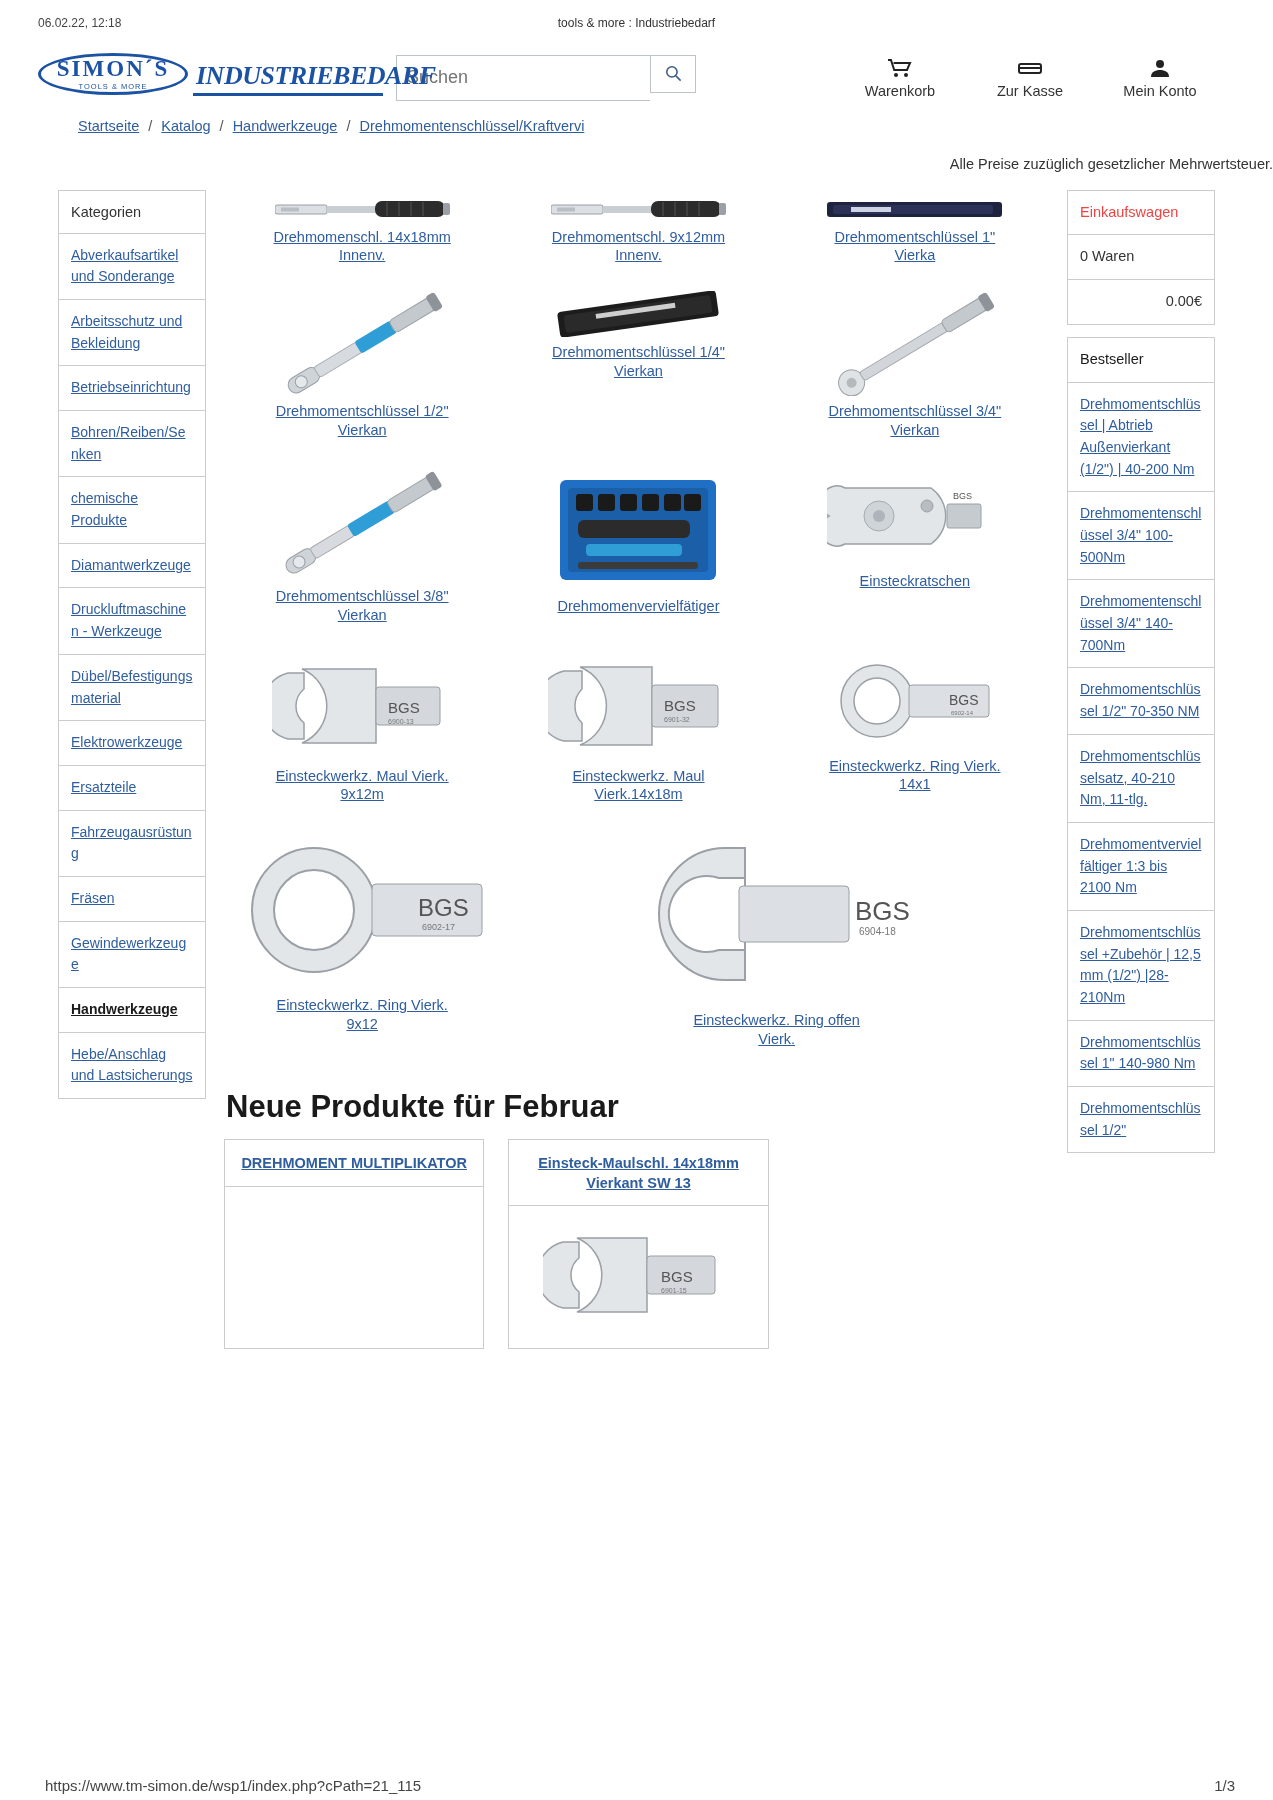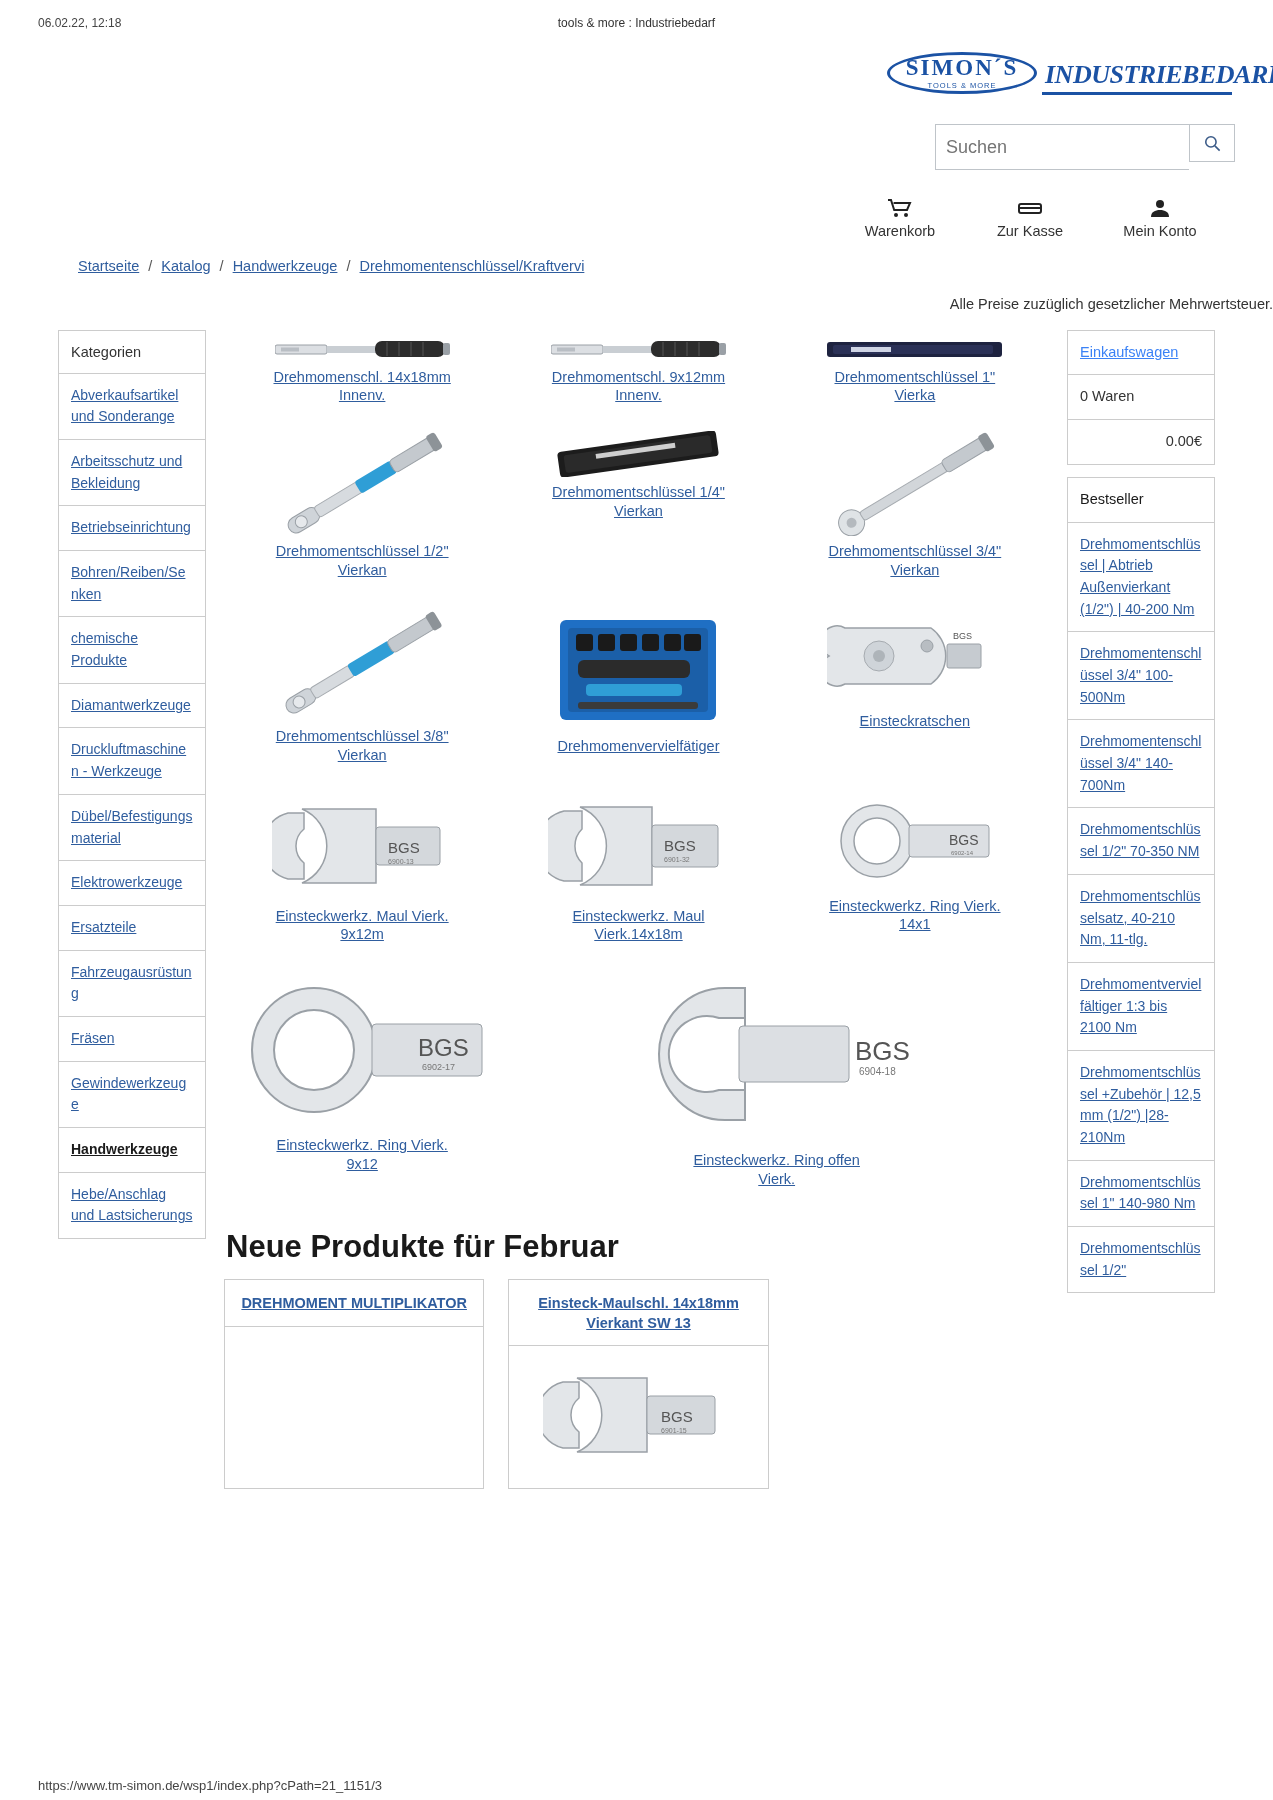--- a/index.html
+++ b/index.html
@@ -17,24 +17,23 @@
     align-items: center;
     justify-content: space-between;
     padding: 16px 38px 4px 38px;
     font-size: 12px;
     color: #444;
   }
   .page-head .center { position:absolute; left:0; right:0; text-align:center; font-size:12px; color:#333; pointer-events:none;}
   .head-wrap { position: relative; }
   .header {
     display: flex;
-    align-items: flex-end;
+    align-items: center;
     padding: 6px 38px 0 38px;
     gap: 10px;
-    flex-direction: column;
   }
   .logo-box {
     width: 348px;
     padding-top: 8px;
   }
   .logo {
     position: relative;
     width: 345px;
     height: 52px;
   }
@@ -229,43 +228,43 @@
     background:#fff;
   }
   .box .row {
     padding: 11px 12px;
     font-size: 14.5px;
     line-height: 1.5;
     border-bottom: 1px solid #ccc;
     color:#333;
   }
   .box .row:last-child { border-bottom:none; }
-  .box .row.link { color:#3b82f6; text-decoration: underline; cursor:pointer; }
+  .box .row.link { color:#ef4444; cursor:pointer; }
   .box .row.right { text-align:right; }
   .box .row.bhead { color:#1a1a1a; }
   .bs-item {
     padding: 11px 12px;
     font-size: 14px;
     line-height: 1.55;
     border-bottom: 1px solid #ccc;
     color:#2f5d9e;
     text-decoration: underline;
     cursor:pointer;
     word-break: break-word;
   }
   .bs-item:last-child { border-bottom:none; }
   .statusbar {
     position:absolute;
-    left:0; right:0; bottom:0;
+    left:7px; right:0; bottom:0;
     height: 30px;
     display:flex;
     align-items:center;
-    justify-content:flex-start;
+    justify-content:space-between;
     padding: 0 38px;
-    font-size: 13px;
+    font-size: 15px;
     color:#444;
     background:#fff;
   }
   svg { display:block; }
 </style>
 </head>
 <body>
 
 <div class="head-wrap">
   <div class="page-head">

